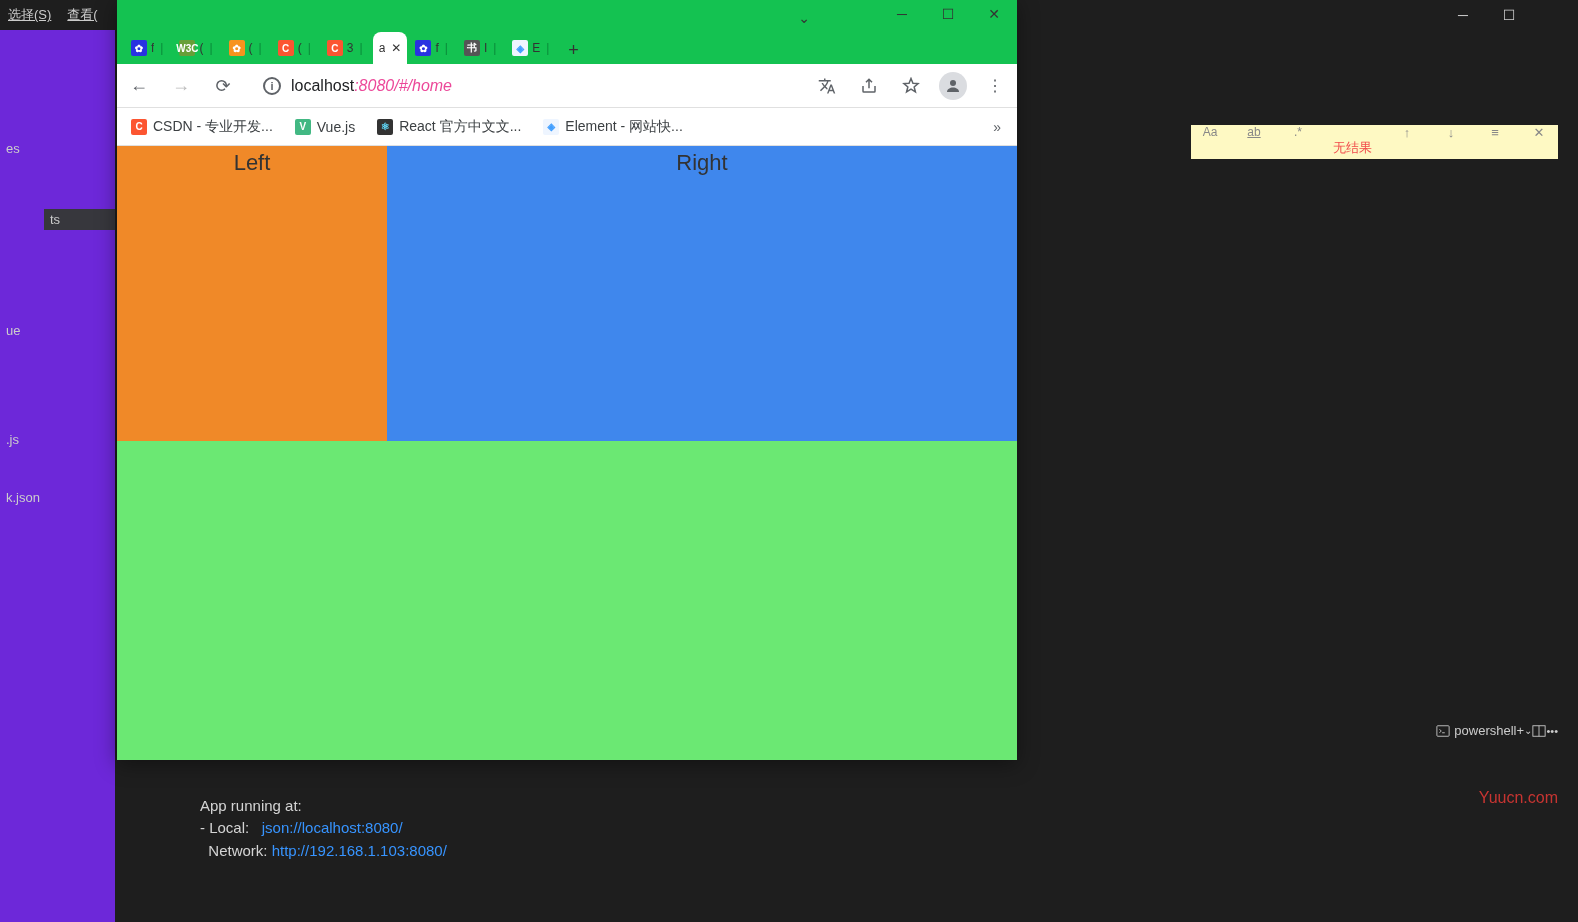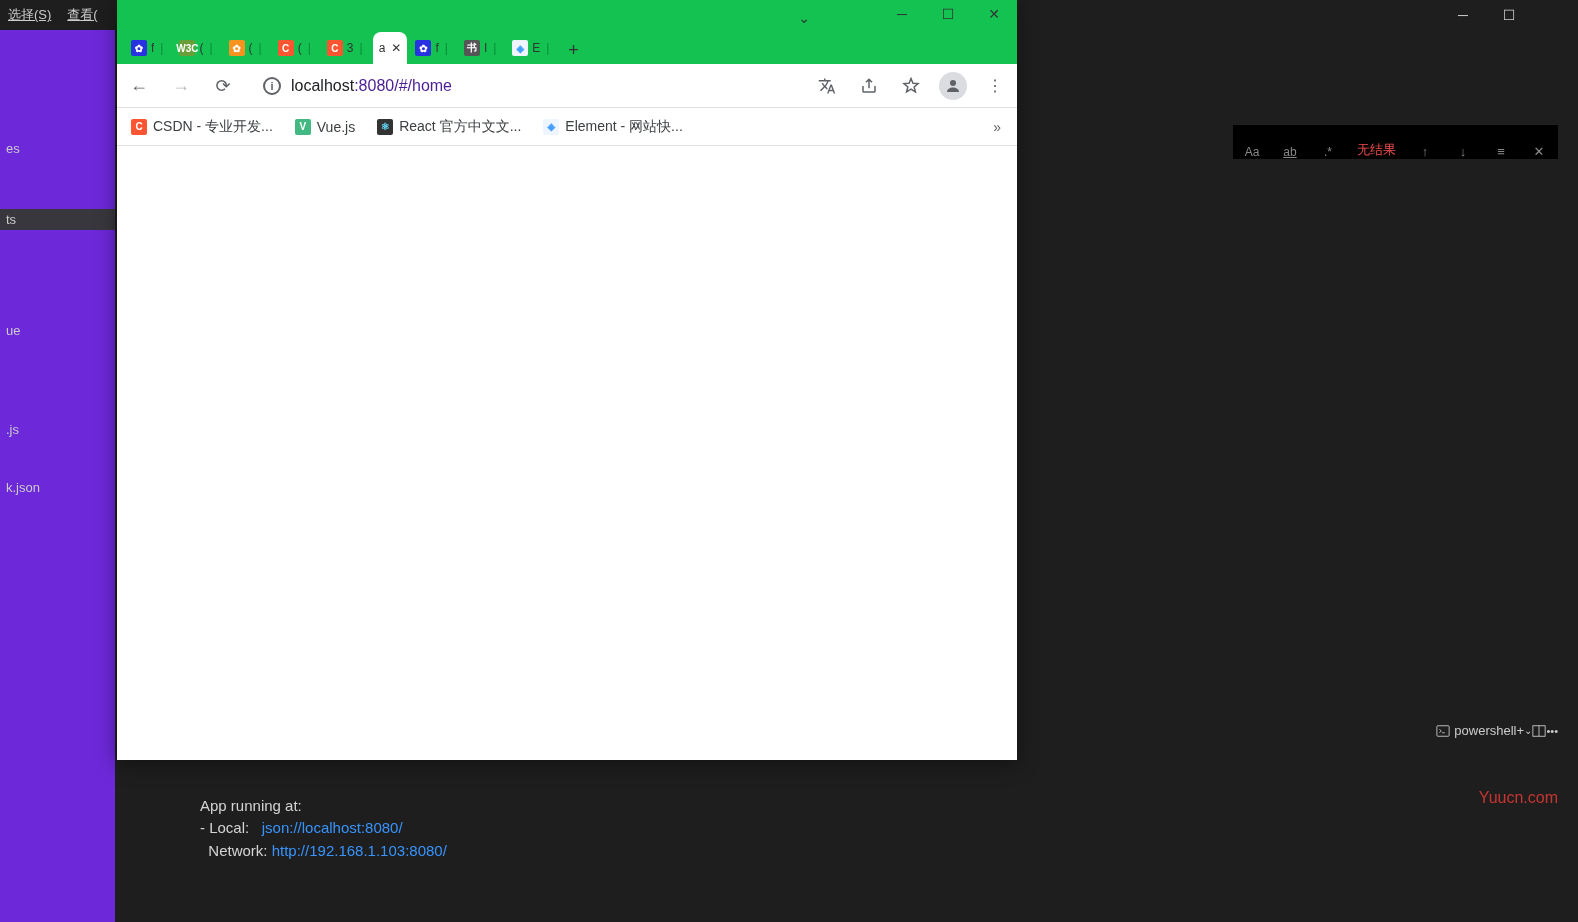--- a/index.html
+++ b/index.html
@@ -9,21 +9,21 @@
 .vscode-bg { position: absolute; inset: 0; background: #1e1e1e; }
 .vscode-menubar { position: absolute; top: 0; left: 0; height: 30px; display: flex; align-items: center; color: #ccc; font-size: 13px; }
 .vscode-menubar span { padding: 0 8px; text-decoration: underline; }
 .vscode-winbtns-bg { position: absolute; top: 0; right: 0; display: flex; }
 .vscode-winbtns-bg div { width: 46px; height: 30px; display: flex; align-items: center; justify-content: center; color: #ccc; font-size: 14px; }
 
 .vscode-sidebar { position: absolute; top: 30px; left: 0; width: 115px; bottom: 0; background: #6d28d9; color: #ccc; font-size: 13px; }
 .vscode-sidebar .file-item { padding: 3px 6px; white-space: nowrap; overflow: hidden; text-align: left; }
 .vscode-sidebar .file-item.active { background: #37373d; }
 
-.vscode-findbar { position: absolute; top: 125px; right: 20px; height: 34px; background: #000000; display: flex; align-items: flex-end; gap: 20px; padding: 0 10px; font-size: 13px; color: #ccc; }
+.vscode-findbar { position: absolute; top: 125px; right: 20px; height: 34px; background: #fef9c3; display: flex; align-items: flex-start; gap: 26px; padding: 0 10px; font-size: 13px; color: #ccc; }
 .vscode-findbar .noresult { color: #f14c4c; margin-top: 14px; }
 .vscode-findbar .icon { width: 18px; text-align: center; color: #888; }
 .vscode-findbar .aa { font-size: 12px; }
 
 .vscode-terminal-header { position: absolute; bottom: 184px; right: 20px; display: flex; align-items: center; color: #ccc; font-size: 13px; }
 .vscode-terminal-header .ticon { display: inline-flex; align-items: center; gap: 4px; }
 
 .vscode-terminal { position: absolute; bottom: 60px; left: 200px; right: 20px; font-family: Consolas, monospace; font-size: 15px; color: #d4d4d4; line-height: 1.5; white-space: pre; }
 .vscode-terminal .url { color: #3794ff; }
 
@@ -55,21 +55,21 @@
 .fav-el { color: #409eff; background: #eef5ff; font-size: 12px; }
 .fav-shu { background: #555; color: #fff; font-size: 12px; }
 .fav-orange { background: #f7931e; color: #fff; }
 
 .addressbar { height: 44px; background: #fff; display: flex; align-items: center; padding: 0 8px; gap: 14px; border-bottom: 1px solid #e0e0e0; }
 .addressbar .navbtn { width: 28px; height: 28px; display: flex; align-items: center; justify-content: center; color: #5f6368; font-size: 18px; cursor: pointer; border-radius: 50%; }
 .addressbar .navbtn.disabled { color: #bbb; }
 .url-field { flex: 1; display: flex; align-items: center; gap: 10px; height: 32px; padding: 0 12px; font-size: 16px; color: #202124; }
 .url-field .info-icon { width: 18px; height: 18px; border-radius: 50%; border: 2px solid #5f6368; display: flex; align-items: center; justify-content: center; font-size: 11px; color: #5f6368; font-weight: bold; }
 .url-field .host { color: #202124; }
-.url-field .path { color: #4c1d95; }
+.url-field .path { color: #ec4899; font-style: italic; }
 .addr-right { display: flex; align-items: center; gap: 14px; }
 .addr-right .icon-btn { width: 28px; height: 28px; display: flex; align-items: center; justify-content: center; color: #5f6368; cursor: pointer; }
 .profile-dot { width: 28px; height: 28px; border-radius: 50%; background: #dadce0; display: flex; align-items: center; justify-content: center; }
 
 .bookmarks { height: 38px; background: #fff; display: flex; align-items: center; padding: 0 8px; gap: 10px; font-size: 14px; color: #3c4043; border-bottom: 1px solid #e0e0e0; }
 .bm-item { display: flex; align-items: center; gap: 6px; padding: 4px 6px; border-radius: 4px; cursor: pointer; white-space: nowrap; }
 .bm-item .favicon { width: 16px; height: 16px; display: inline-flex; align-items: center; justify-content: center; font-size: 10px; font-weight: bold; border-radius: 2px; }
 .bm-more { margin-left: auto; padding: 4px 8px; cursor: pointer; color: #5f6368; }
 
 .page-content { flex: 1; display: flex; flex-direction: column; overflow: hidden; }
@@ -91,28 +91,28 @@
   <div class="vscode-winbtns-bg">
     <div>─</div>
     <div>☐</div>
     <div></div>
   </div>
 
   <div class="vscode-sidebar" id="vs-sidebar">
       <div class="file-item" style="margin-top: 80px;"></div>
       <div class="file-item" style="margin-top: 22px;">es</div>
       <div class="file-item" style="margin-top: 22px;"></div>
-      <div class="file-item active" style="margin-top: 22px;">ts</div>
+      <div class="file-item active" style="margin-top: 22px; margin-left: 44px;">ts</div>
       <div class="file-item" style="margin-top: 22px;"></div>
       <div class="file-item" style="margin-top: 22px;"></div>
       <div class="file-item" style="margin-top: 22px;"></div>
       <div class="file-item" style="margin-top: 6px;">ue</div>
       <div class="file-item" style="margin-top: 22px;"></div>
       <div class="file-item" style="margin-top: 22px;"></div>
-      <div class="file-item" style="margin-top: 22px;">.js</div>
+      <div class="file-item" style="margin-top: 32px;">.js</div>
       <div class="file-item" style="margin-top: 37px;">k.json</div>
     </div>
 
   <div class="vscode-findbar">
     <span class="aa icon">Aa</span>
     <span class="aa icon" style="text-decoration: underline">ab</span>
     <span class="aa icon">.*</span>
     <span class="noresult">无结果</span>
     <span class="icon">↑</span>
     <span class="icon">↓</span>
@@ -250,13 +250,20 @@
         <span class="favicon fav-react">⚛</span>
         <span>React 官方中文文...</span>
       </div>
       <div class="bm-item">
         <span class="favicon fav-el">◈</span>
         <span>Element - 网站快...</span>
       </div>
       <div class="bm-more">»</div>
     </div>
 
+  <div class="page-content">
+    <div class="row1">
+      <div class="left-pane">Left</div>
+      <div class="right-pane">Right</div>
+    </div>
+    <div class="bottom-pane"></div>
+  </div>
 </div>
 
 </body></html>

